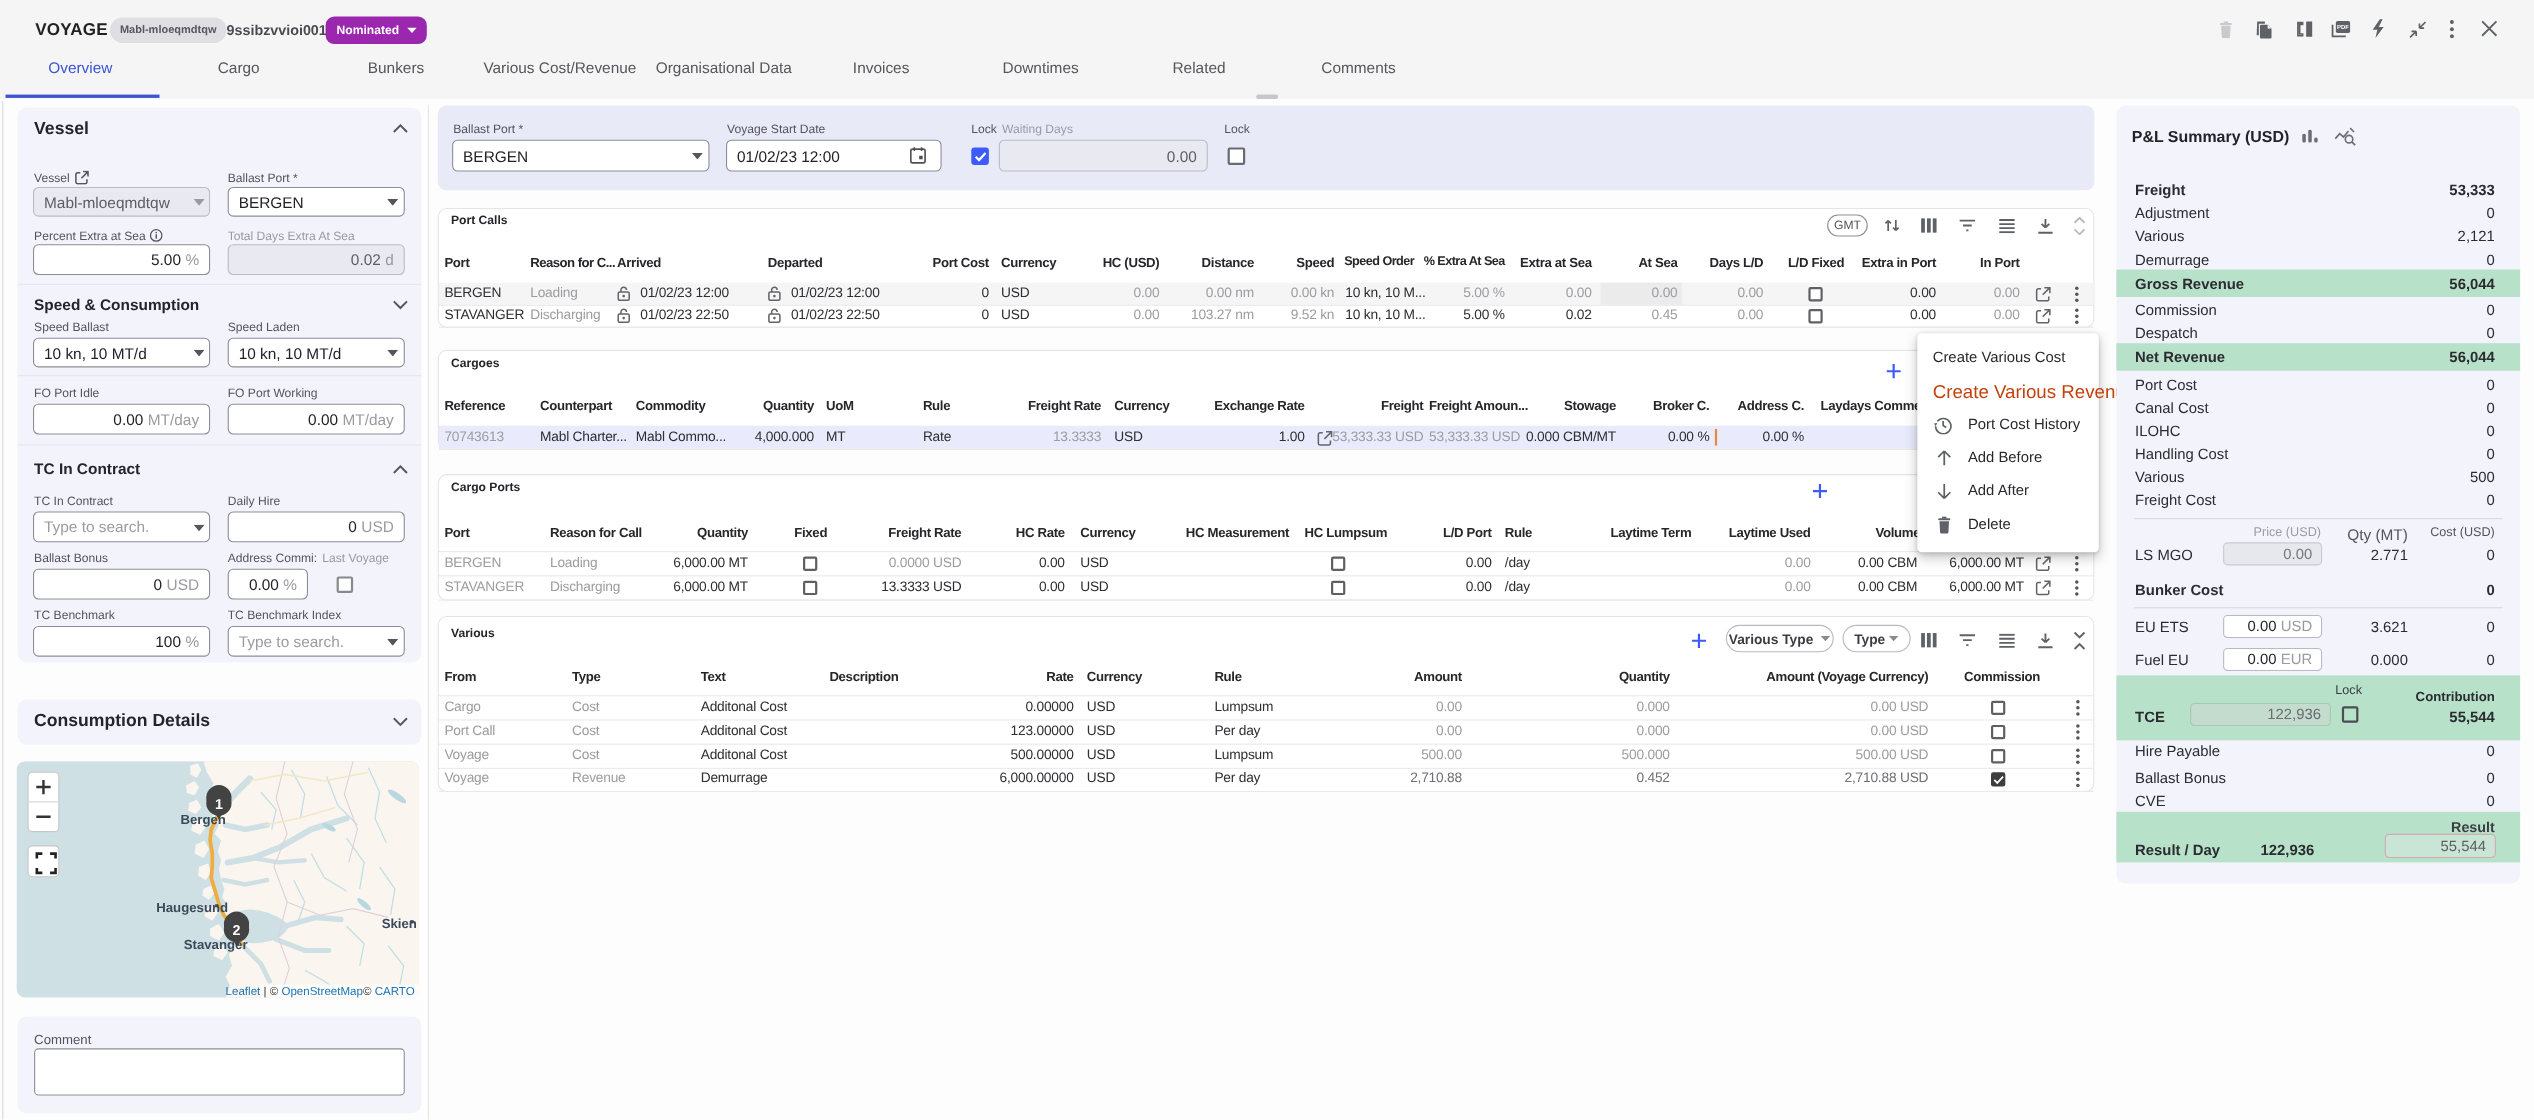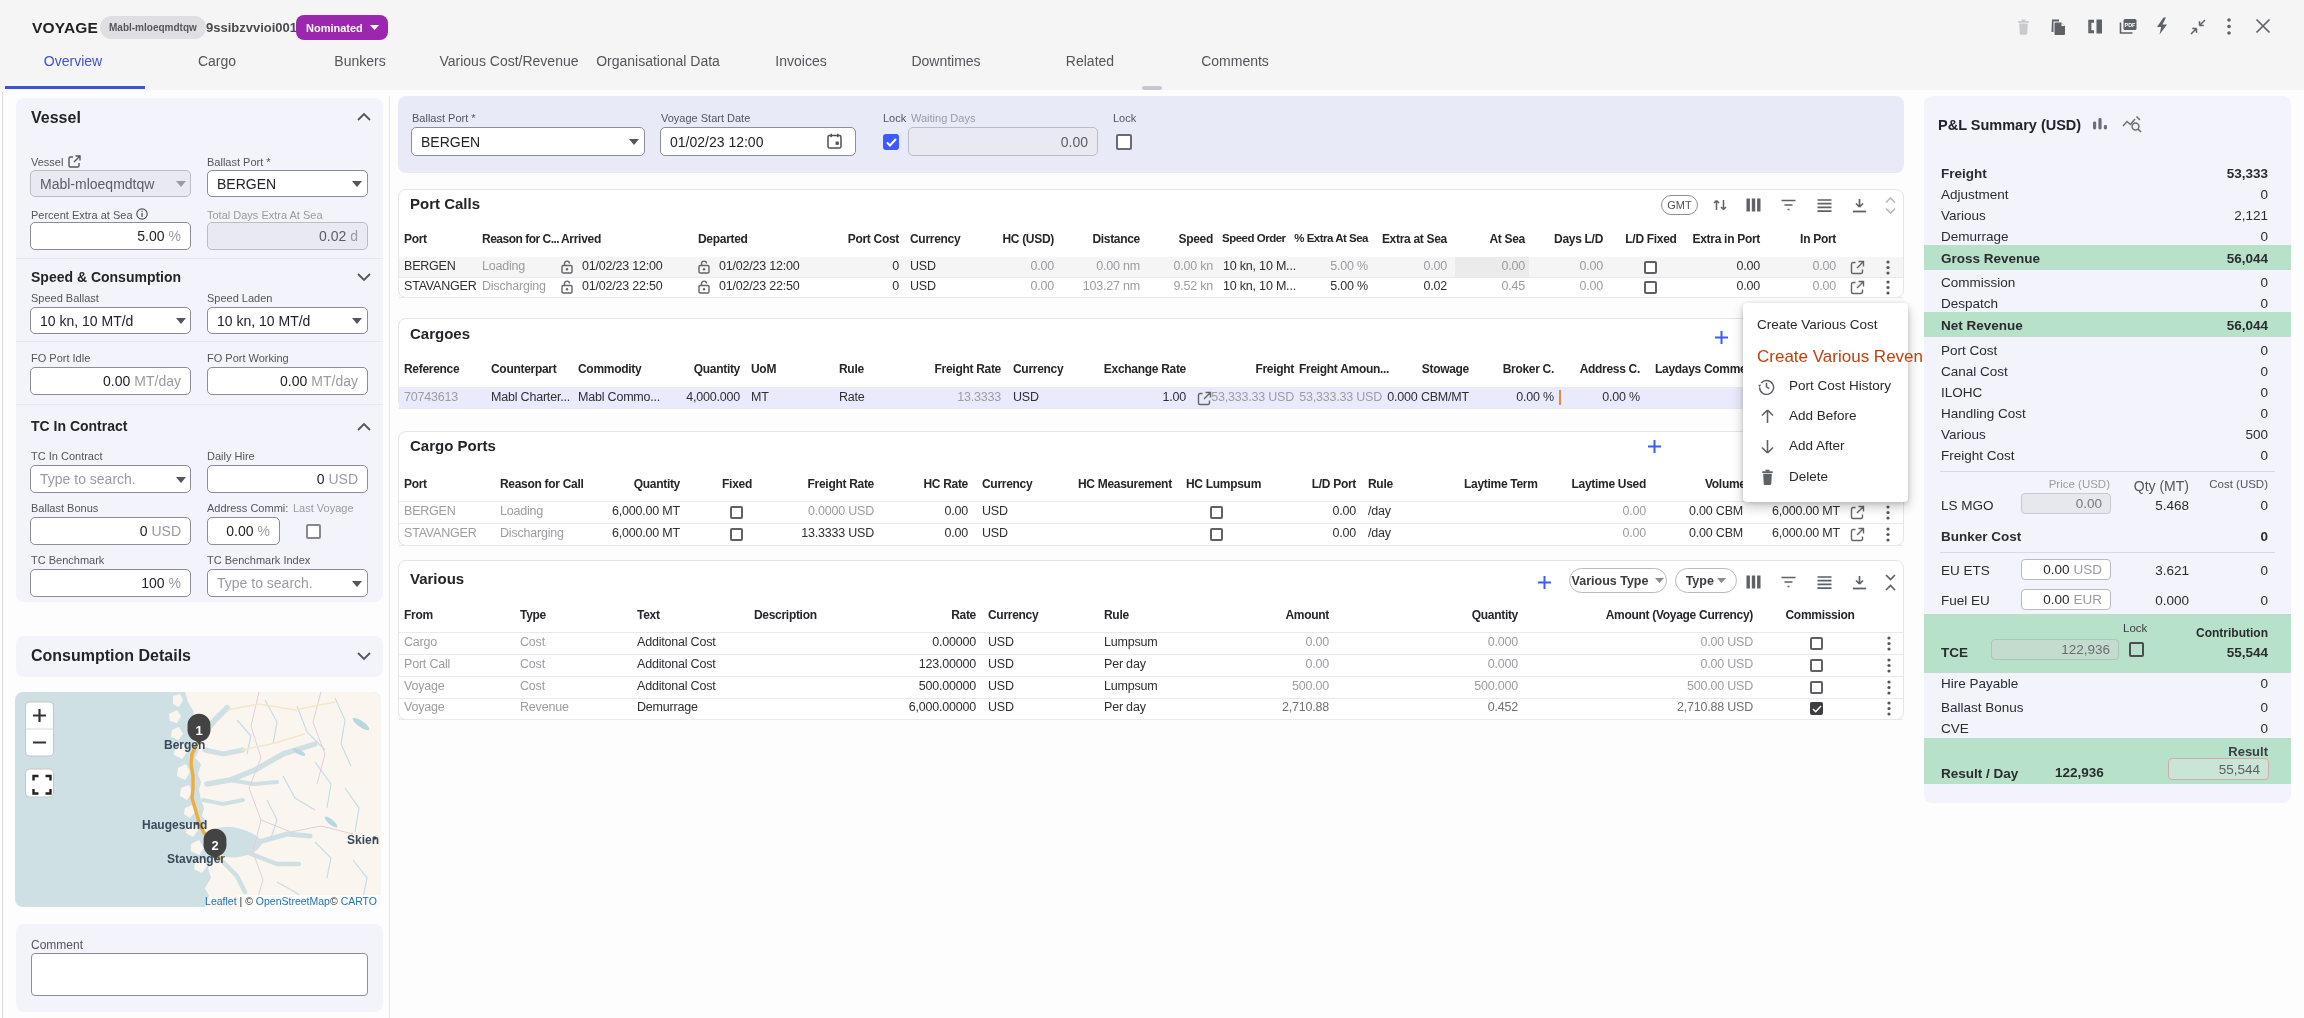--- a/index.html
+++ b/index.html
@@ -1,21 +1,21 @@
 <!DOCTYPE html>
 <html><head>
 <meta charset="utf-8">
 <style>
 *{margin:0;padding:0;box-sizing:border-box}
 html,body{width:2304px;height:1018px;overflow:hidden}
 body{font-family:"Liberation Sans",sans-serif;background:#fdfdfe;position:relative}
 .a{position:absolute}
 .pnl{position:absolute;background:#f3f3fb;border-radius:8px}
 .wp{position:absolute;background:#fff;border:1px solid #e5e5e9;border-radius:8px}
-.ttl{position:absolute;font-size:15px;font-weight:bold;color:#24242a;white-space:nowrap}
+.ttl{position:absolute;font-size:11px;font-weight:bold;color:#24242a;white-space:nowrap}
 .lbl{position:absolute;font-size:11px;color:#54545e;white-space:nowrap}
 .lbl.gl{color:#9a9aa5}
 .inp{position:absolute;background:#fff;border:1px solid #8d8d97;border-radius:5px;display:flex;align-items:center;padding:0 9px;font-size:14px;color:#222228;white-space:nowrap}
 .inp.dis{background:#e9e9f1;border-color:#bcbcc6;color:#5c5c64}
 .inp.re{justify-content:flex-end}
 .sfx{color:#9a9aa2;margin-left:4px}
 .ph{color:#9b9ba2}
 .hd{position:absolute;font-size:12px;letter-spacing:-.3px;font-weight:bold;color:#26262b;white-space:nowrap}
 .c{position:absolute;font-size:12.5px;letter-spacing:-.2px;color:#2e2e33;white-space:nowrap}
 .g{color:#9c9ca2 !important}
@@ -691,21 +691,21 @@
 <div class="pr" style="top:433.5px">Various</div>
 <div class="pv" style="top:433.5px">500</div>
 <div class="pr" style="top:454.5px">Freight Cost</div>
 <div class="pv" style="top:454.5px">0</div>
 <div class="line" style="left:1940px;top:471px;width:335px;background:#d9d9de"></div>
 <div class="a g" style="right:194px;top:478px;font-size:11.5px;position:absolute">Price (USD)</div>
 <div class="a" style="right:115px;top:478px;font-size:14px;color:#54545e;position:absolute">Qty (MT)</div>
 <div class="a" style="right:36px;top:478px;font-size:11.5px;color:#54545e;position:absolute">Cost (USD)</div>
 <div class="pr" style="top:504.5px">LS MGO</div>
 <div class="a" style="left:2021px;top:493px;width:90px;height:21px;background:#e7e7ee;border:1px solid #c9c9d0;border-radius:4px;display:flex;align-items:center;justify-content:flex-end;padding:0 8px;font-size:13.5px;color:#77777e">0.00</div>
-<div class="pv" style="top:504.5px;right:115px">5.468</div>
+<div class="pv" style="top:504.5px;right:115px">2.771</div>
 <div class="pv" style="top:504.5px">0</div>
 <div class="pr b" style="top:535.5px">Bunker Cost</div>
 <div class="pv b" style="top:535.5px">0</div>
 <div class="line" style="left:1940px;top:552px;width:335px;background:#d9d9de"></div>
 <div class="pr" style="top:570px">EU ETS</div>
 <div class="a" style="left:2021px;top:559px;width:90px;height:21px;background:#fff;border:1px solid #b9b9c2;border-radius:4px;display:flex;align-items:center;justify-content:flex-end;padding:0 8px;font-size:13.5px;color:#26262b">0.00<span class="sfx">USD</span></div>
 <div class="pv" style="top:570px;right:115px">3.621</div>
 <div class="pv" style="top:570px">0</div>
 <div class="pr" style="top:600px">Fuel EU</div>
 <div class="a" style="left:2021px;top:589px;width:90px;height:21px;background:#fff;border:1px solid #b9b9c2;border-radius:4px;display:flex;align-items:center;justify-content:flex-end;padding:0 8px;font-size:13.5px;color:#26262b">0.00<span class="sfx">EUR</span></div>

